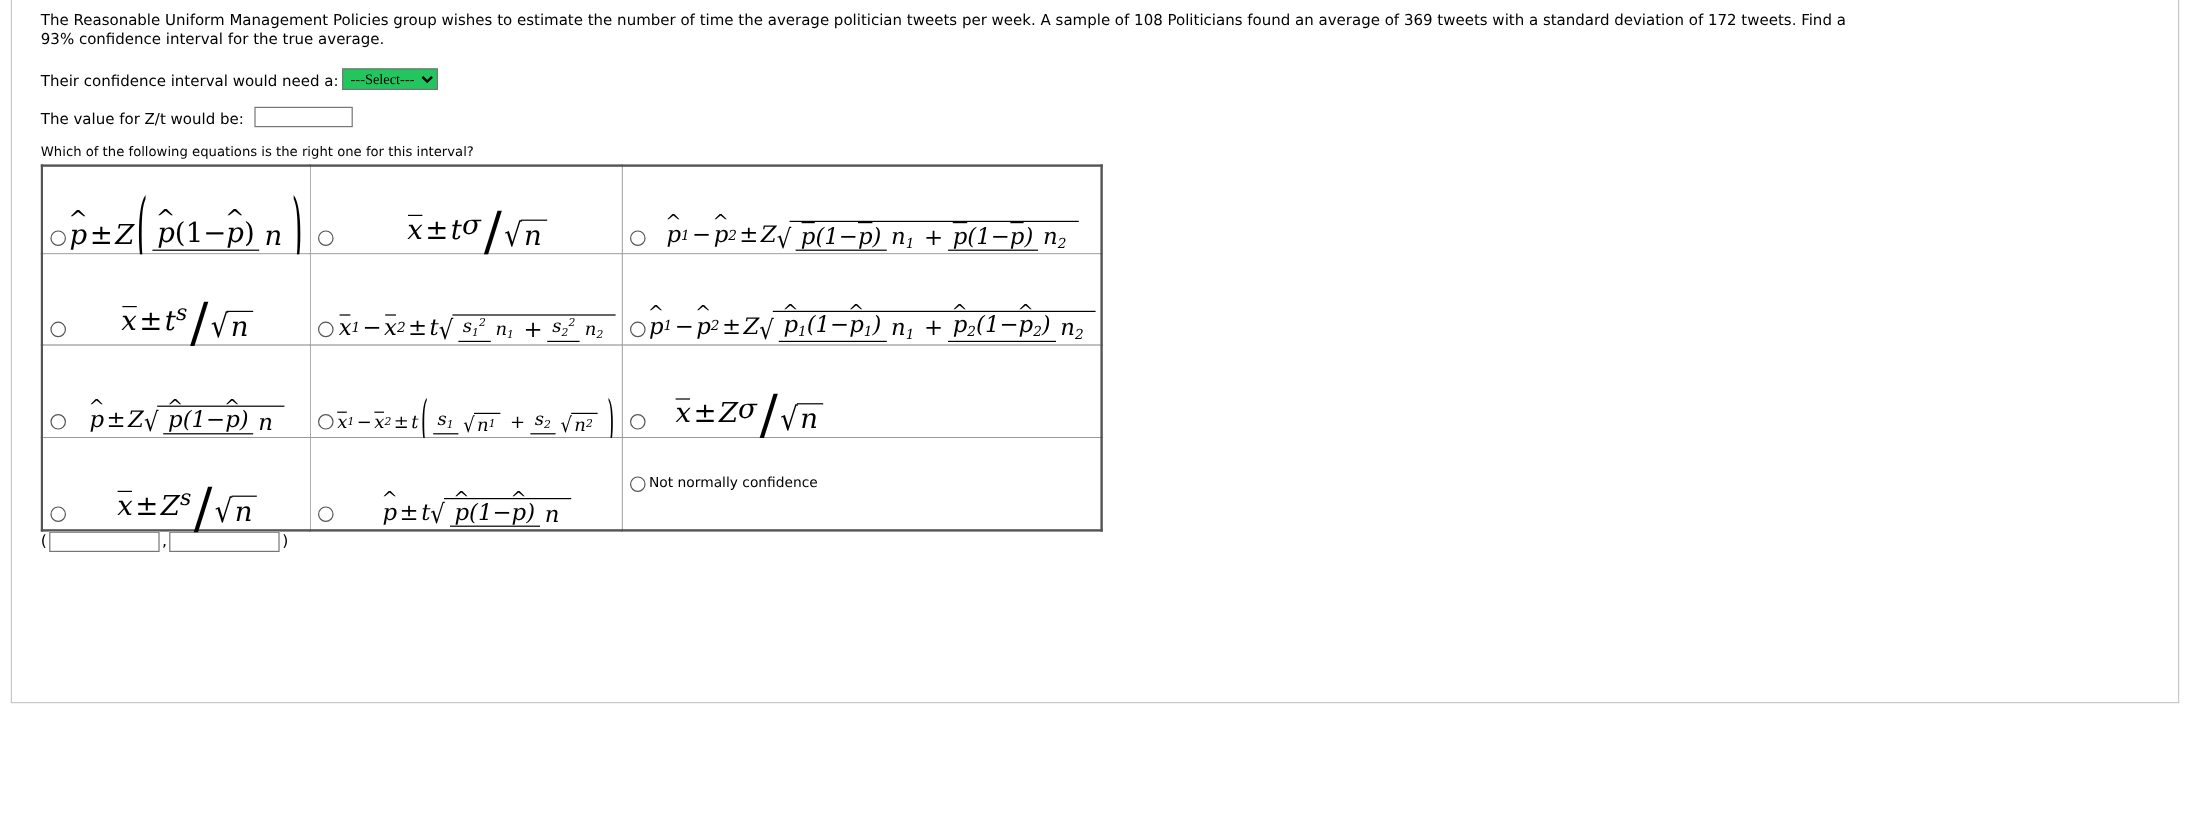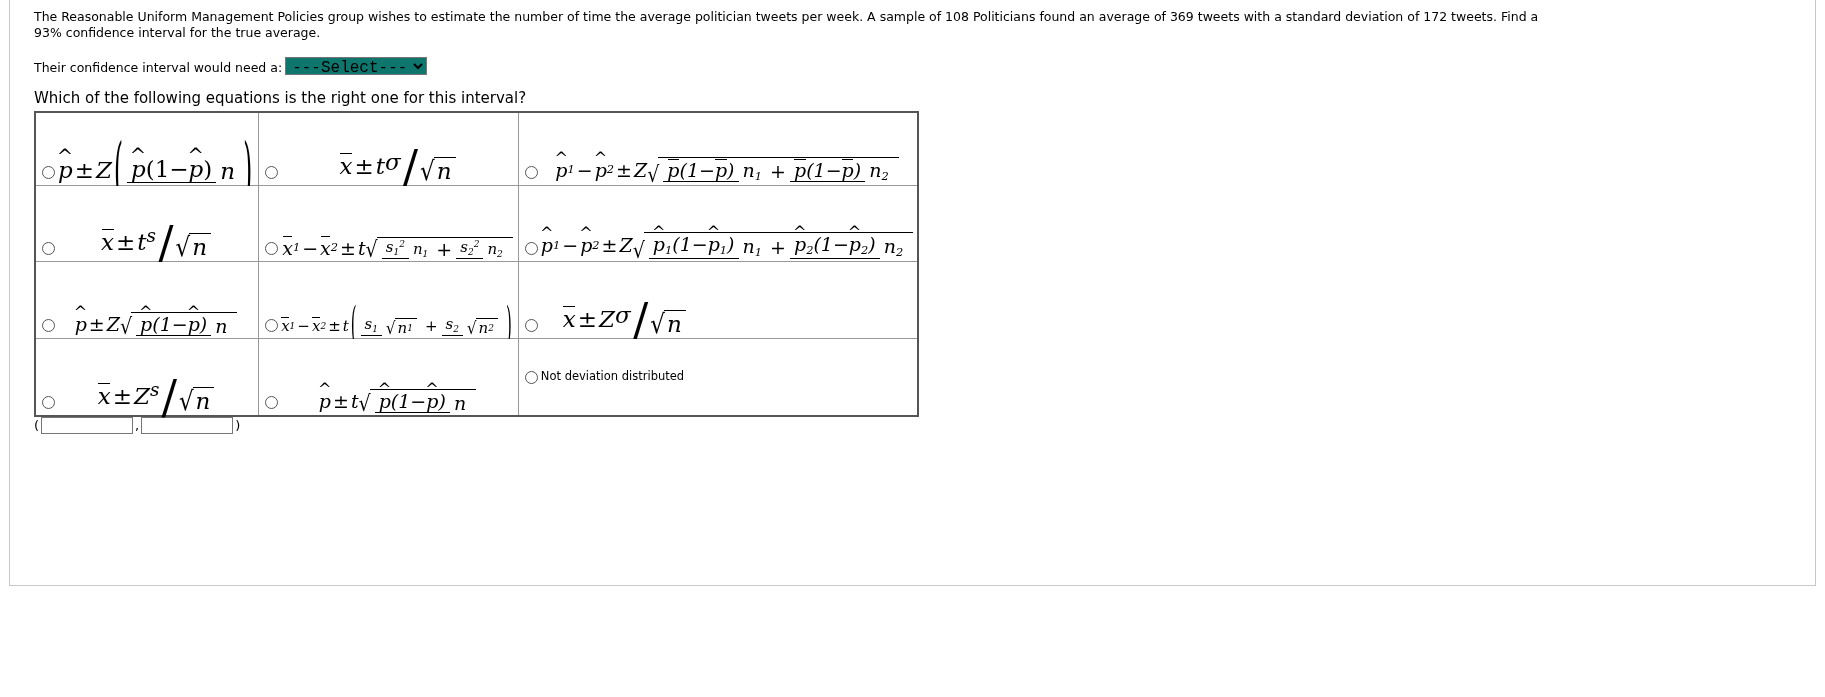--- a/index.html
+++ b/index.html
@@ -49,40 +49,40 @@
   }
   .field-row {
     font-size: 12.5px;
     margin: 0 0 14px 0;
     display: flex;
     align-items: flex-end;
     gap: 0px;
   }
   .field-row .lbl { margin-right: 3px; }
   select.dropdown {
-    font-family: Liberation Mono, monospace;
-    font-size: 16px;
+    font-family: Liberation Serif, serif;
+    font-size: 12px;
     padding: 0px 2px;
     height: 18px;
     border: 1px solid #767676;
-    background: #0f766e;
+    background: #22c55e;
     color: #000;
   }
   input.txtbox {
     font-family: "DejaVu Sans", "Liberation Sans", sans-serif;
     font-size: 12px;
     width: 82px;
     height: 17px;
     border: 1px solid #767676;
     background: #ffffff;
     margin-left: 6px;
     box-sizing: border-box;
   }
   .prompt {
-    font-size: 15px;
+    font-size: 11px;
     margin: 0 0 4px 0;
   }
   
   table.eq-table {
     border-collapse: collapse;
     border: 2px solid #555;
     table-layout: fixed;
     margin: 0;
   }
   table.eq-table td {
@@ -234,20 +234,24 @@
 
     <div class="field-row">
       <span class="lbl">Their confidence interval would need a:</span>
       <select class="dropdown">
         <option>---Select---</option>
         <option>Z</option>
         <option>t</option>
       </select>
     </div>
 
+    <div class="field-row">
+      <span class="lbl">The value for Z/t would be:</span>
+      <input class="txtbox" type="text" value="" style="">
+    </div>
 
     <div class="prompt">Which of the following equations is the right one for this interval?</div>
 
     <table class="eq-table">
       <tbody>
           <tr>
 
         <td style="width:194px;height:72px;">
           <div class="cell-inner">
             <span class="radio"></span>
@@ -512,21 +516,21 @@
                       </span>
               </span>
                   </span>
             </span>
           </div>
         </td>
 
         <td style="height:76px;">
           <div class="cell-inner" style="align-items:center;">
             <span class="radio" style="margin-bottom:0;"></span>
-            <span class="formula plain-label">Not deviation distributed</span>
+            <span class="formula plain-label">Not normally confidence</span>
           </div>
         </td>
       </tr>
     </tbody>
       </table>
 
     <div class="interval-row">
       <span>(</span>
       <input type="text" value="" style="">
       <span>,</span>

